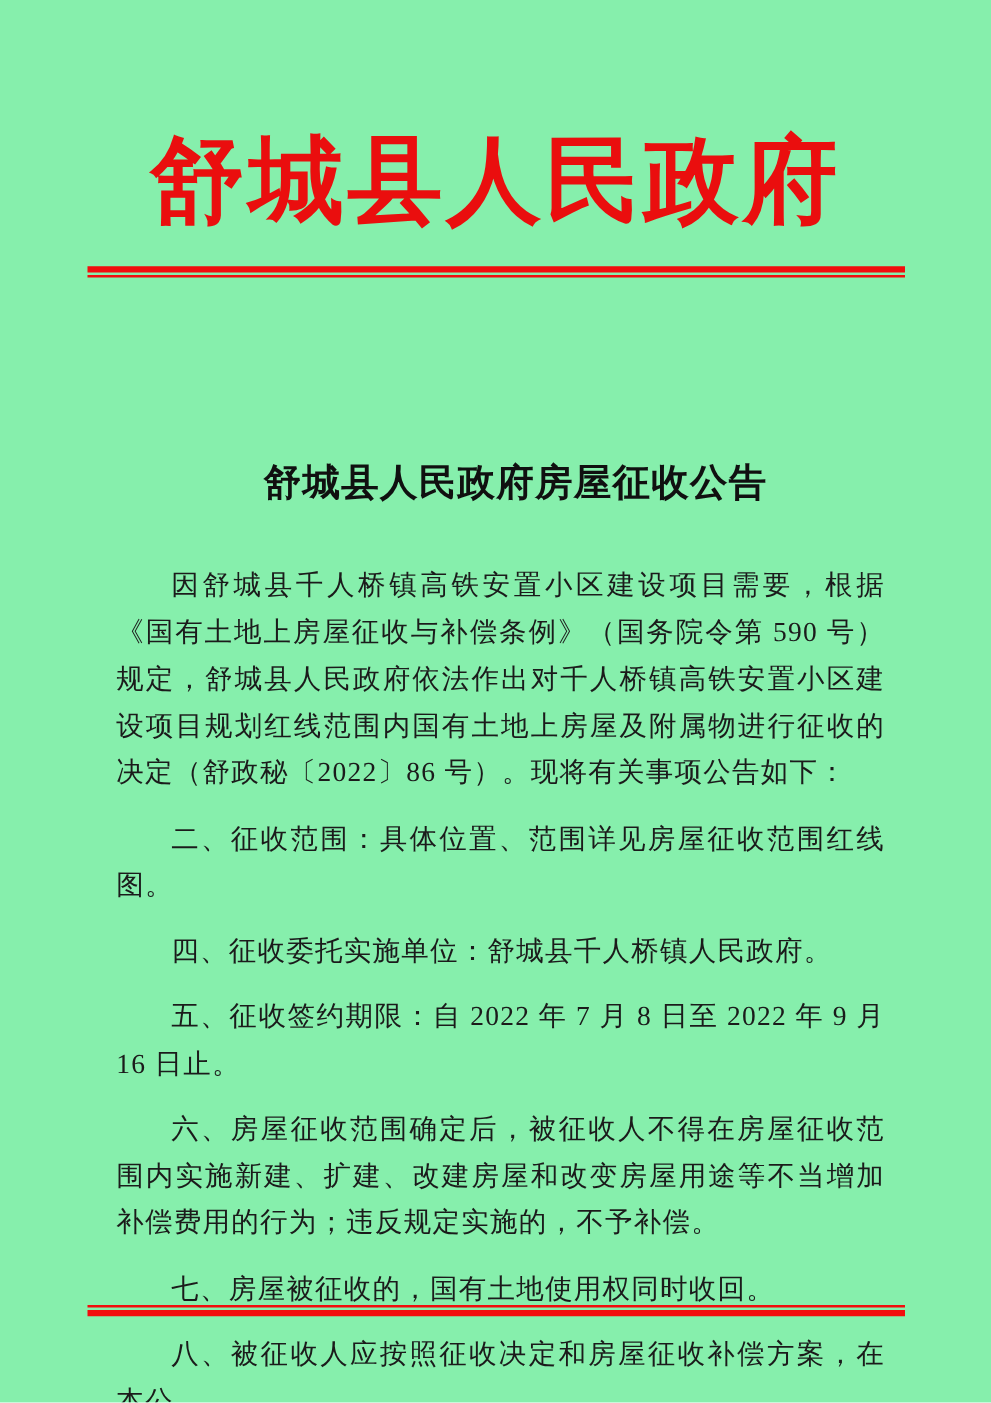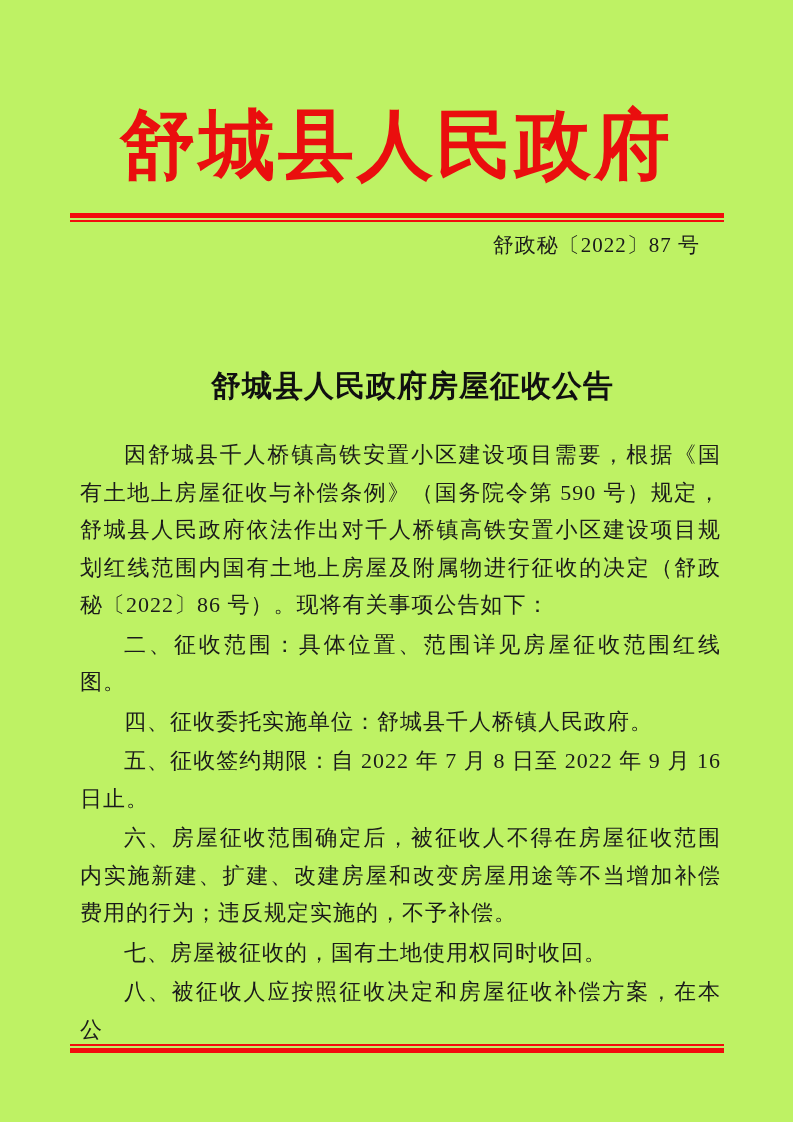--- a/index.html
+++ b/index.html
@@ -1,20 +1,20 @@
 <!DOCTYPE html>
 <html><head>
 <meta charset="utf-8">
 <style>
   html, body { margin: 0; padding: 0; background: #ffffff; }
   .page {
     position: relative;
     width: 793px;
     height: 1122px;
-    background: #bef264;
+    background: #86efac;
     overflow: hidden;
     font-family: "Liberation Serif", "DejaVu Serif", serif;
     color: #181818;
     margin: 0 auto;
   }
   .org-name {
     position: absolute;
     top: 98px;
     left: 0;
     width: 100%;
@@ -64,39 +64,38 @@
     top: 434px;
     left: 78px;
     width: 645px;
     font-size: 22px;
     line-height: 37.5px;
     text-align: justify;
     letter-spacing: 1px;
     color: #1b1b1b;
   }
   .doc-body p {
-    margin: 2px;
+    margin: 15px;
     padding: 0;
     text-indent: 2em;
   }
 </style>
 </head>
 <body>
 
 <div class="page">
 
   <div class="org-name">舒城县人民政府</div>
 
   <div class="rule rule-top">
     <div class="bar thick"></div>
     <div class="rule-gap"></div>
     <div class="bar thin"></div>
   </div>
 
-  <div class="doc-number">舒政秘〔2022〕87 号</div>
 
   <h1 class="doc-title">舒城县人民政府房屋征收公告</h1>
 
   <main class="doc-body">
     <p>因舒城县千人桥镇高铁安置小区建设项目需要，根据《国有土地上房屋征收与补偿条例》（国务院令第 590 号）规定，舒城县人民政府依法作出对千人桥镇高铁安置小区建设项目规划红线范围内国有土地上房屋及附属物进行征收的决定（舒政秘〔2022〕86 号）。现将有关事项公告如下：</p>
     <p>二、征收范围：具体位置、范围详见房屋征收范围红线图。</p>
     <p>四、征收委托实施单位：舒城县千人桥镇人民政府。</p>
     <p>五、征收签约期限：自 2022 年 7 月 8 日至 2022 年 9 月 16 日止。</p>
     <p>六、房屋征收范围确定后，被征收人不得在房屋征收范围内实施新建、扩建、改建房屋和改变房屋用途等不当增加补偿费用的行为；违反规定实施的，不予补偿。</p>
     <p>七、房屋被征收的，国有土地使用权同时收回。</p>

